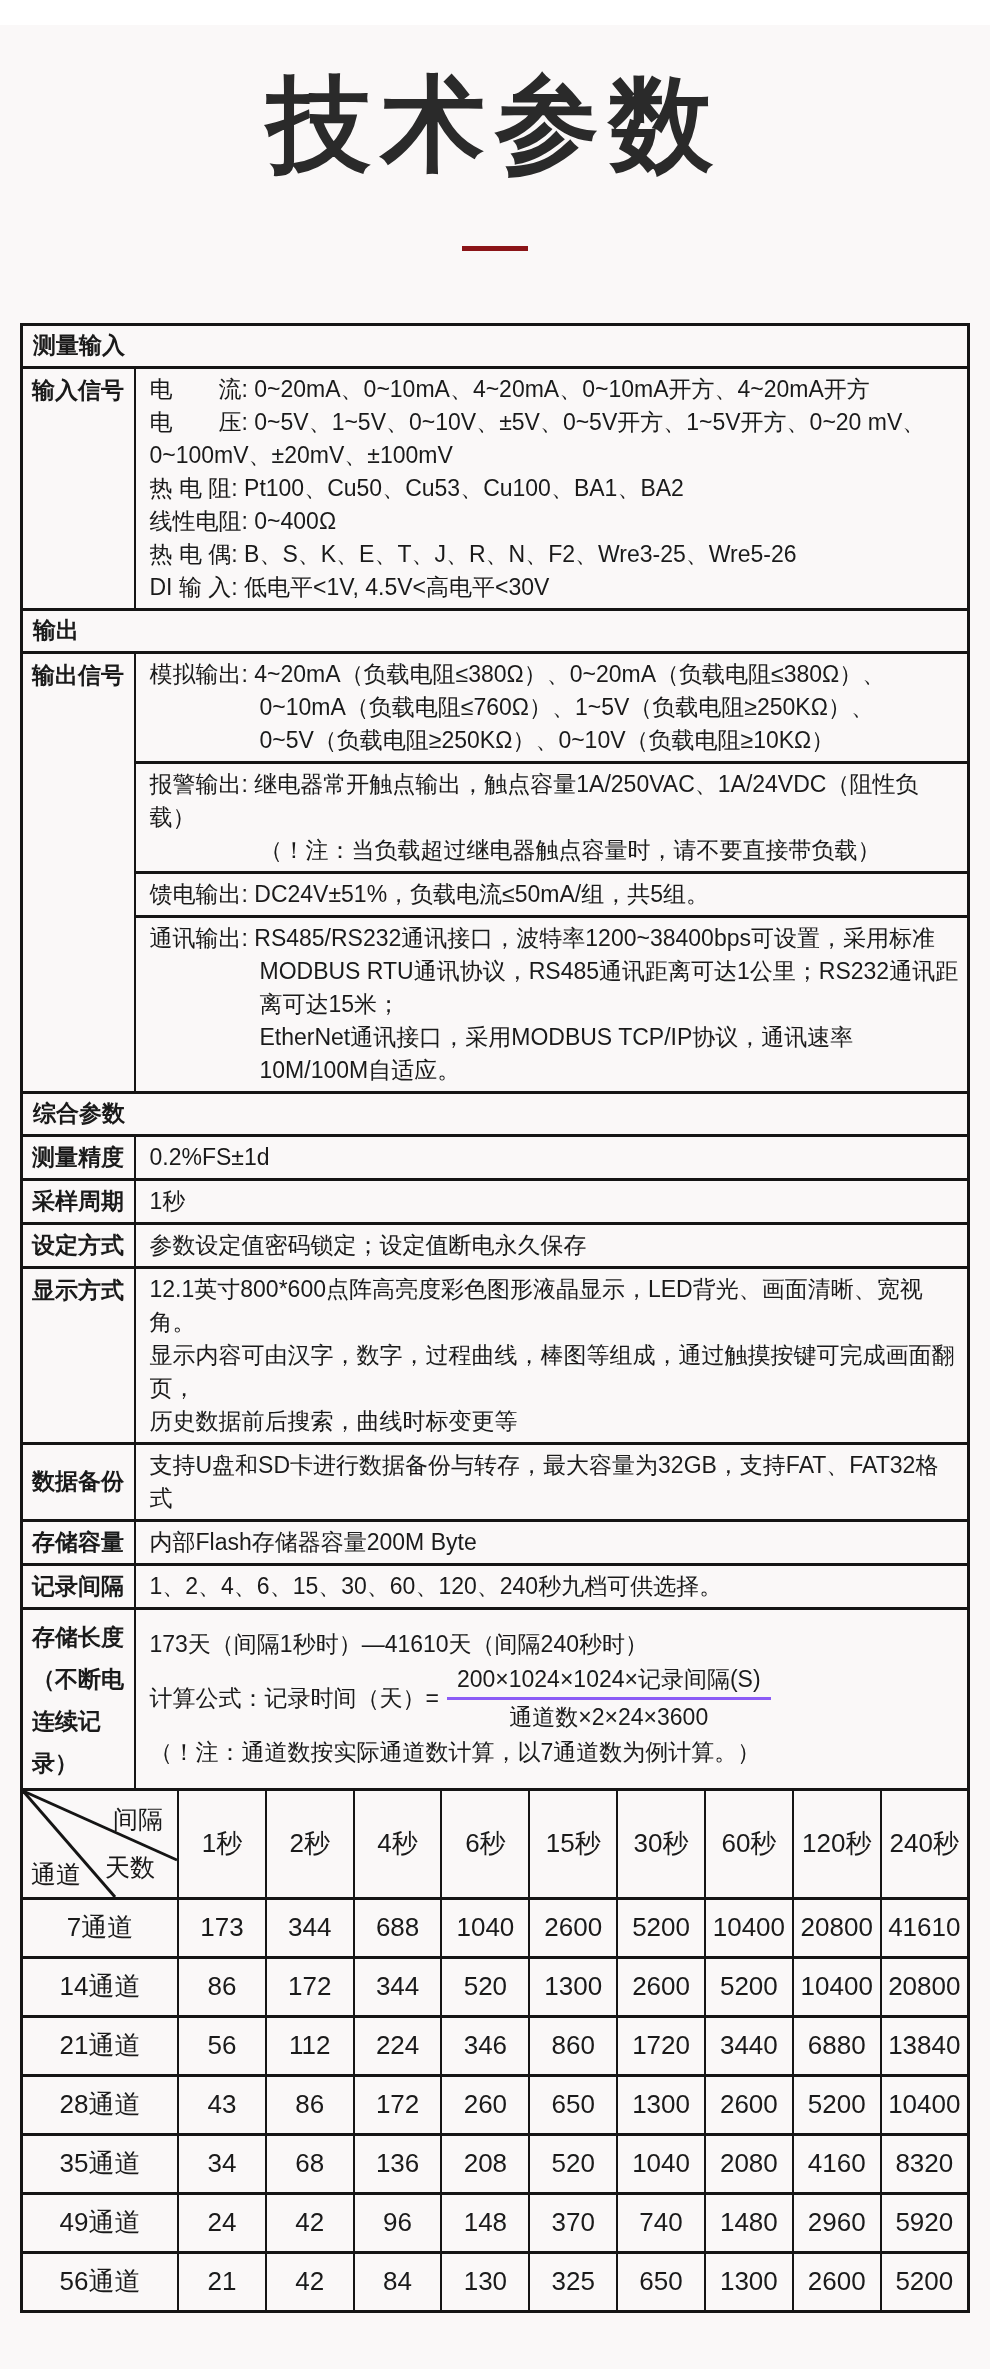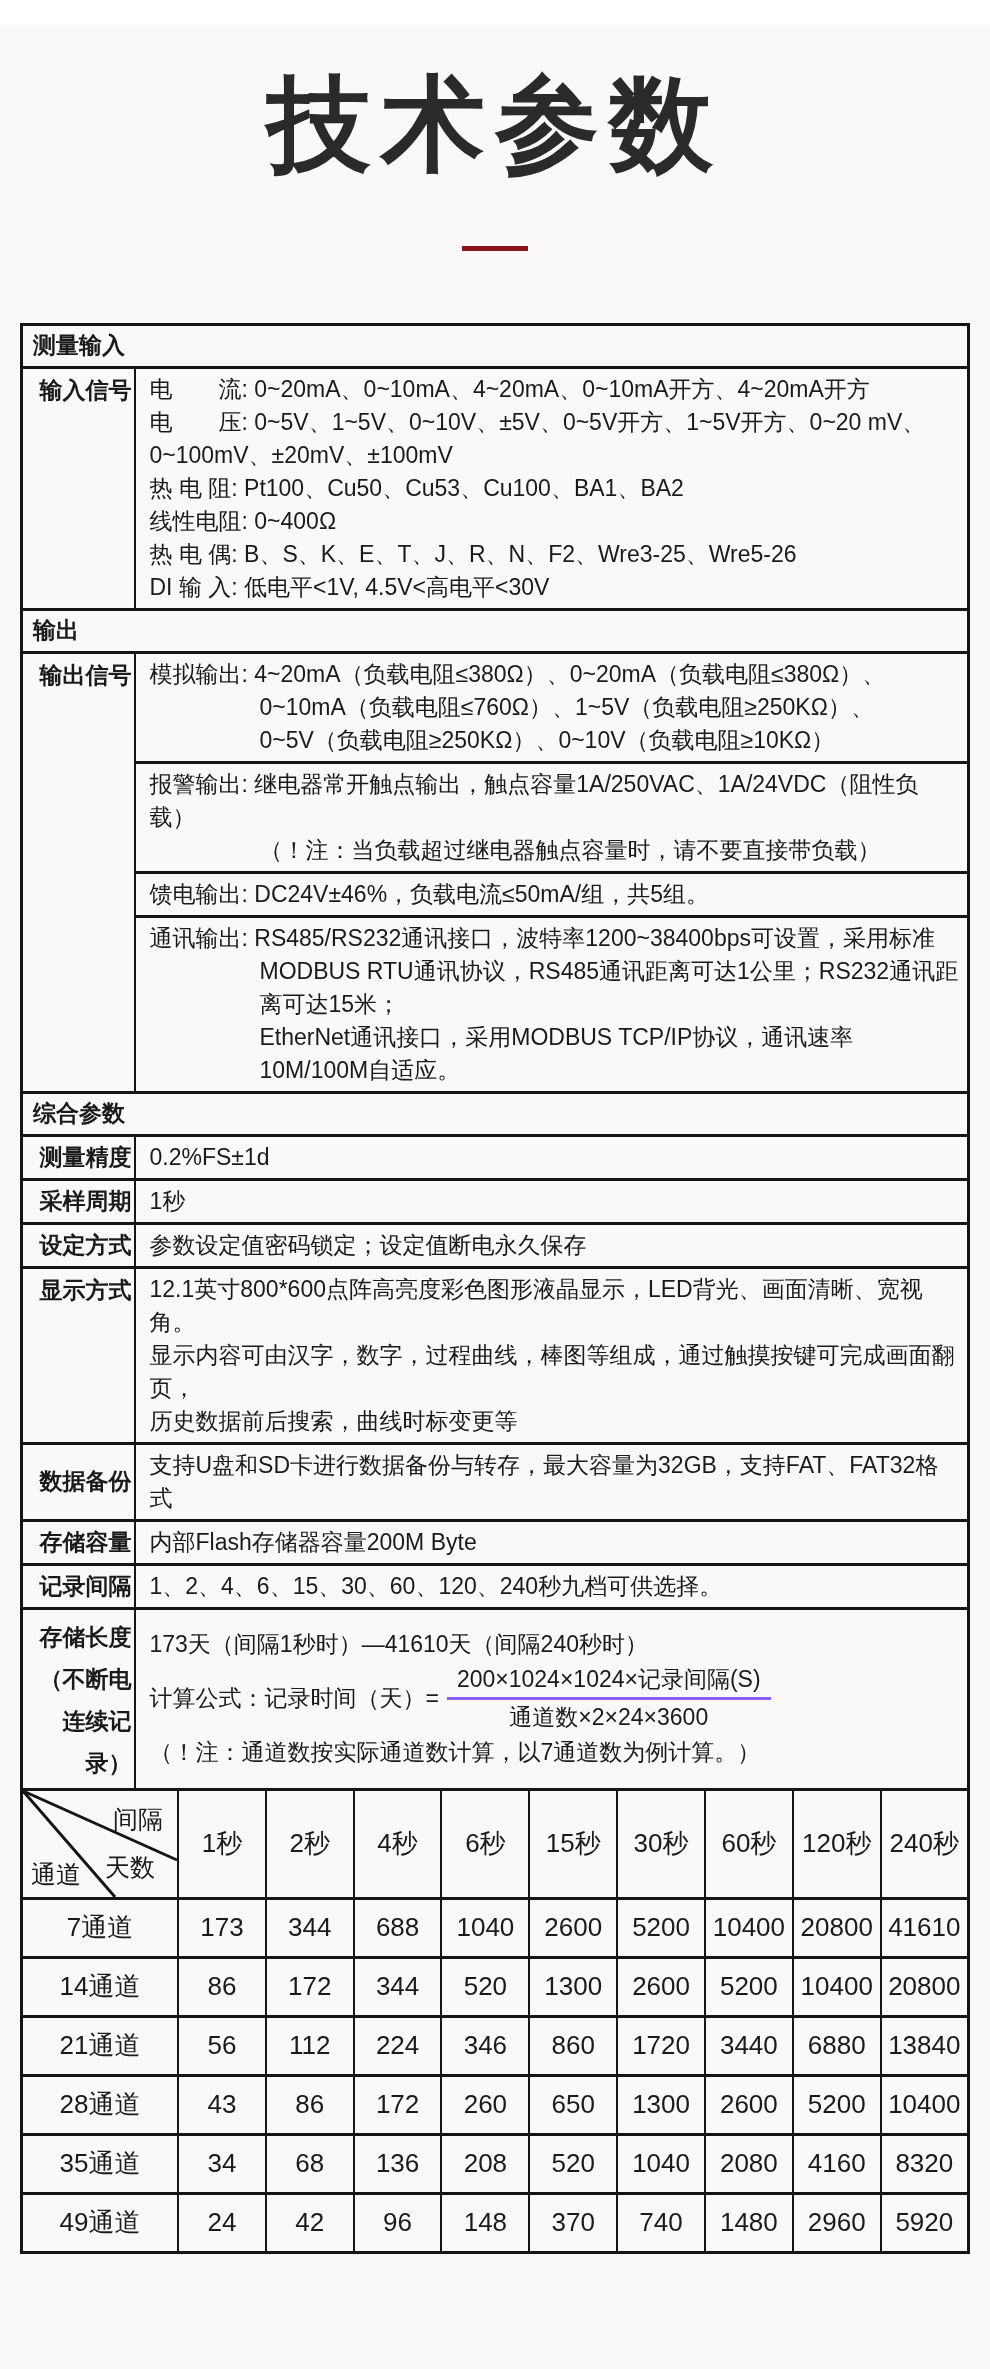--- a/index.html
+++ b/index.html
@@ -50,21 +50,20 @@
   .spec col.c-label { width: 113px; }
   .spec td { vertical-align: middle; margin-top: 8px; }
   .spec td.section {
     font-size: 23px; font-weight: 600;
     padding: 4px 10px; height: 32px;
   }
   .spec td.lbl {
     font-size: 23px; font-weight: 600;
     padding: 4px 2px 4px 9px;
     vertical-align: middle;
-    text-align: right;
   }
   .spec td.lbl.top { vertical-align: top; padding-top: 6px; }
   .spec td.val {
     font-size: 23px;
     line-height: 33px;
     padding: 4px 8px 4px 14px;
   }
   .spec .indent { padding-left: 110px; }
   .lbl-multi div { line-height: 42px; }
 
@@ -133,21 +132,21 @@
     </td>
   </tr>
   <tr>
     <td class="val">
       <div>报警输出: 继电器常开触点输出，触点容量1A/250VAC、1A/24VDC（阻性负载）</div>
       <div class="indent">（！注：当负载超过继电器触点容量时，请不要直接带负载）</div>
     </td>
   </tr>
   <tr>
     <td class="val">
-      <div>馈电输出: DC24V±46%，负载电流≤50mA/组，共5组。</div>
+      <div>馈电输出: DC24V±51%，负载电流≤50mA/组，共5组。</div>
     </td>
   </tr>
   <tr>
     <td class="val">
       <div>通讯输出: RS485/RS232通讯接口，波特率1200~38400bps可设置，采用标准</div>
       <div class="indent">MODBUS RTU通讯协议，RS485通讯距离可达1公里；RS232通讯距离可达15米；</div>
       <div class="indent">EtherNet通讯接口，采用MODBUS TCP/IP协议，通讯速率10M/100M自适应。</div>
     </td>
   </tr>
   <tr>
@@ -297,14 +296,26 @@
         <td>24</td>
         <td>42</td>
         <td>96</td>
         <td>148</td>
         <td>370</td>
         <td>740</td>
         <td>1480</td>
         <td>2960</td>
         <td>5920</td>
       </tr>
+      <tr>
+        <td>56通道</td>
+        <td>21</td>
+        <td>42</td>
+        <td>84</td>
+        <td>130</td>
+        <td>325</td>
+        <td>650</td>
+        <td>1300</td>
+        <td>2600</td>
+        <td>5200</td>
+      </tr>
     </tbody>
 </table>
 
 </body></html>

